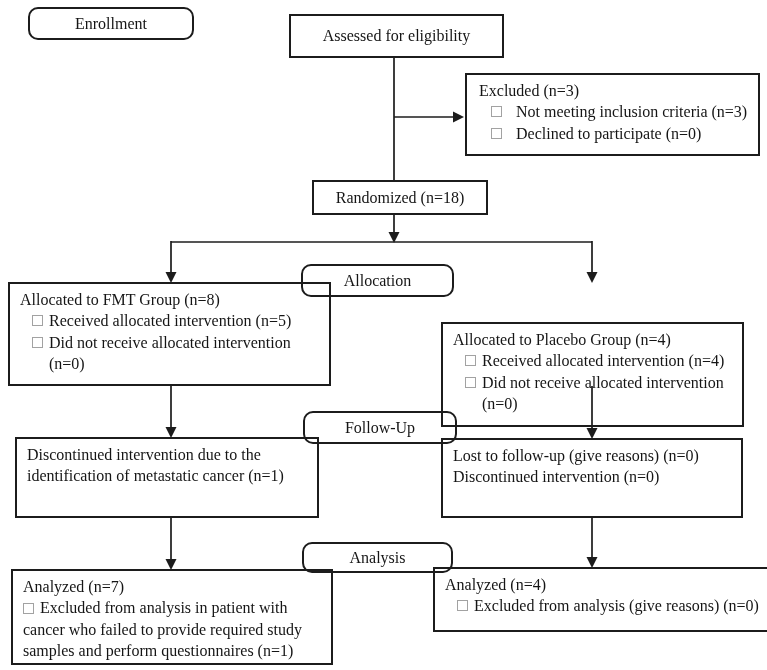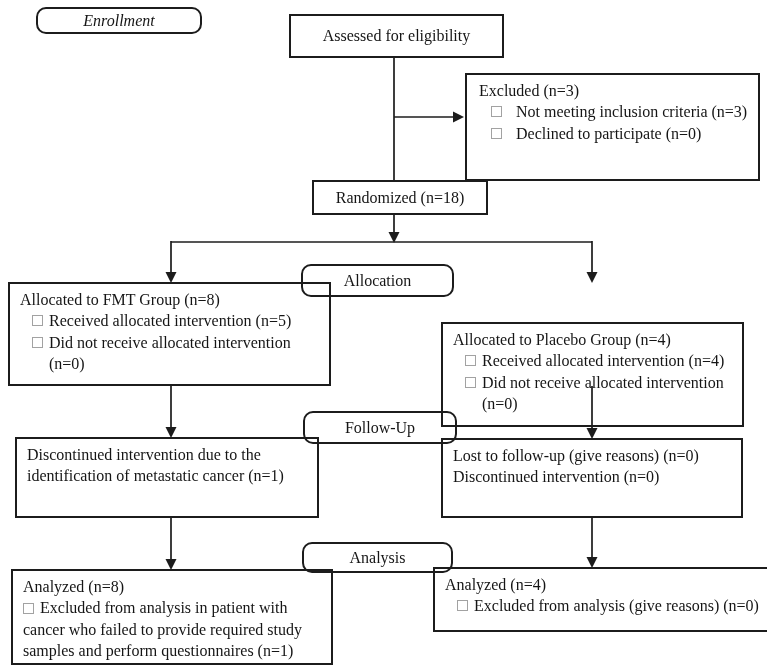--- a/index.html
+++ b/index.html
@@ -54,38 +54,38 @@
     <polygon points="171,438 165.5,427 176.5,427"></polygon>
     <line x1="592" y1="386" x2="592" y2="430"></line>
     <polygon points="592,439 586.5,428 597.5,428"></polygon>
 
     <line x1="171" y1="518" x2="171" y2="561"></line>
     <polygon points="171,570 165.5,559 176.5,559"></polygon>
     <line x1="592" y1="517" x2="592" y2="559"></line>
     <polygon points="592,568 586.5,557 597.5,557"></polygon>
   </svg>
 
-  <div class="box rounded center" style="left:36px;top:7px;width:166px;height:27px;font-style:italic;">
+  <div class="box rounded center" style="left:28px;top:7px;width:166px;height:33px;">
     <span>Enrollment</span>
   </div>
   <div class="box rounded center" style="left:301px;top:264px;width:153px;height:33px;">
     <span>Allocation</span>
   </div>
   <div class="box rounded center" style="left:303px;top:411px;width:154px;height:33px;">
     <span>Follow-Up</span>
   </div>
   <div class="box rounded center" style="left:302px;top:542px;width:151px;height:31px;">
     <span>Analysis</span>
   </div>
 
   <div class="box center" style="left:289px;top:14px;width:215px;height:44px;">
     <span>Assessed for eligibility</span>
   </div>
 
-  <div class="box content" style="left:465px;top:73px;width:295px;height:108px;padding-left:12px;">
+  <div class="box content" style="left:465px;top:73px;width:295px;height:83px;padding-left:12px;">
     <div class="txt">Excluded (n=3)</div>
     <div class="row row-wide">
       <span class="cb"></span>
       <span>Not meeting inclusion criteria (n=3)</span>
     </div>
     <div class="row row-wide">
       <span class="cb"></span>
       <span>Declined to participate (n=0)</span>
     </div>
   </div>
@@ -121,21 +121,21 @@
   <div class="box content" style="left:15px;top:437px;width:304px;height:81px;">
     <div class="txt">Discontinued intervention due to the identification of metastatic cancer (n=1)</div>
   </div>
 
   <div class="box content" style="left:441px;top:438px;width:302px;height:80px;">
     <div class="txt">Lost to follow-up (give reasons) (n=0)</div>
     <div class="txt">Discontinued intervention (n=0)</div>
   </div>
 
   <div class="box content" style="left:11px;top:569px;width:322px;height:96px;">
-    <div class="txt">Analyzed (n=8)</div>
+    <div class="txt">Analyzed (n=7)</div>
     <div>
       <span class="cb-inline"></span><span>Excluded from analysis in patient with cancer who failed to provide required study samples and perform questionnaires (n=1)</span>
     </div>
   </div>
 
   <div class="box content" style="left:433px;top:567px;width:387px;height:65px;">
     <div class="txt">Analyzed (n=4)</div>
     <div class="row">
       <span class="cb"></span>
       <span>Excluded from analysis (give reasons) (n=0)</span>

